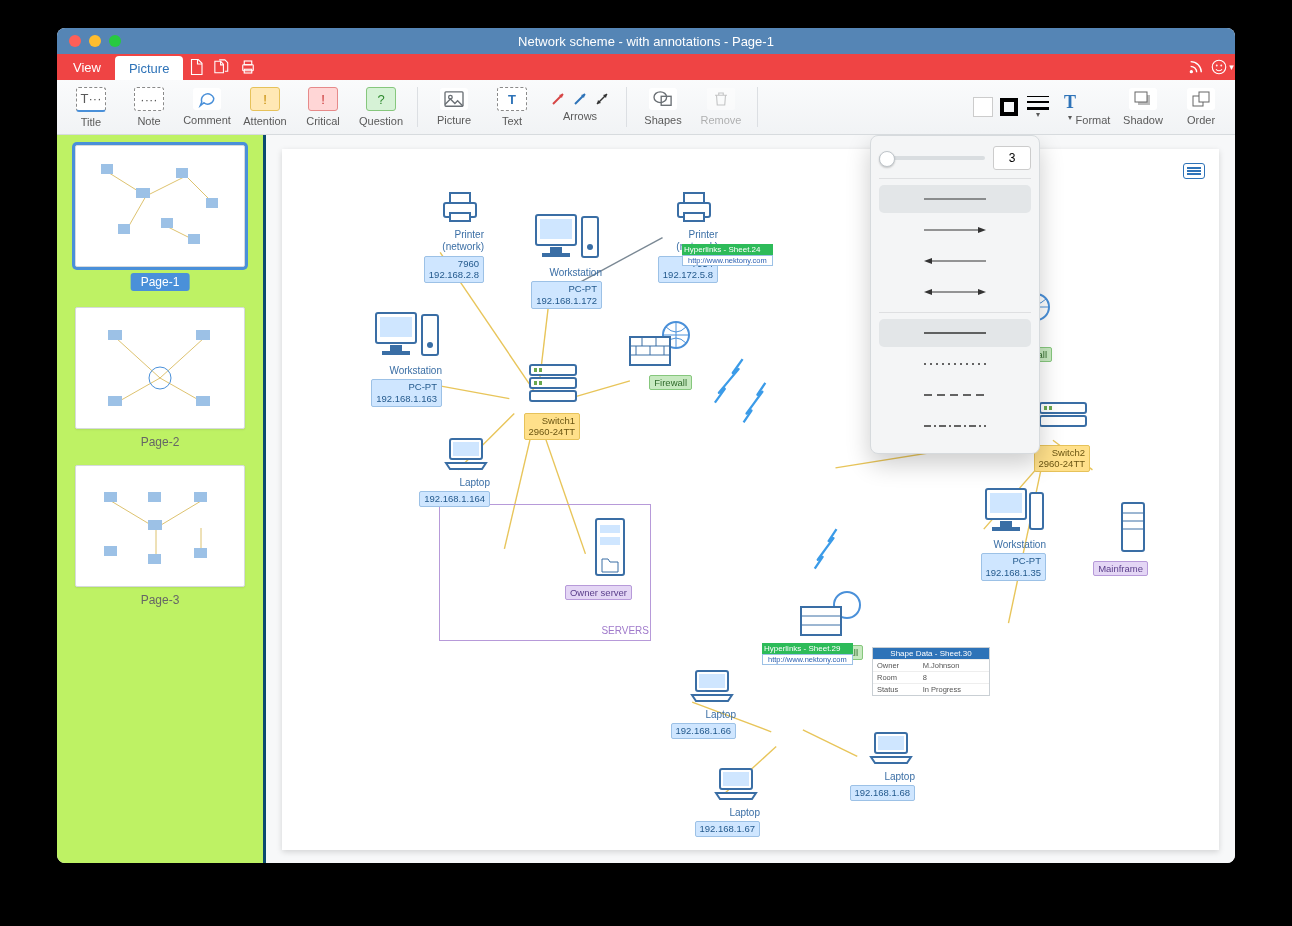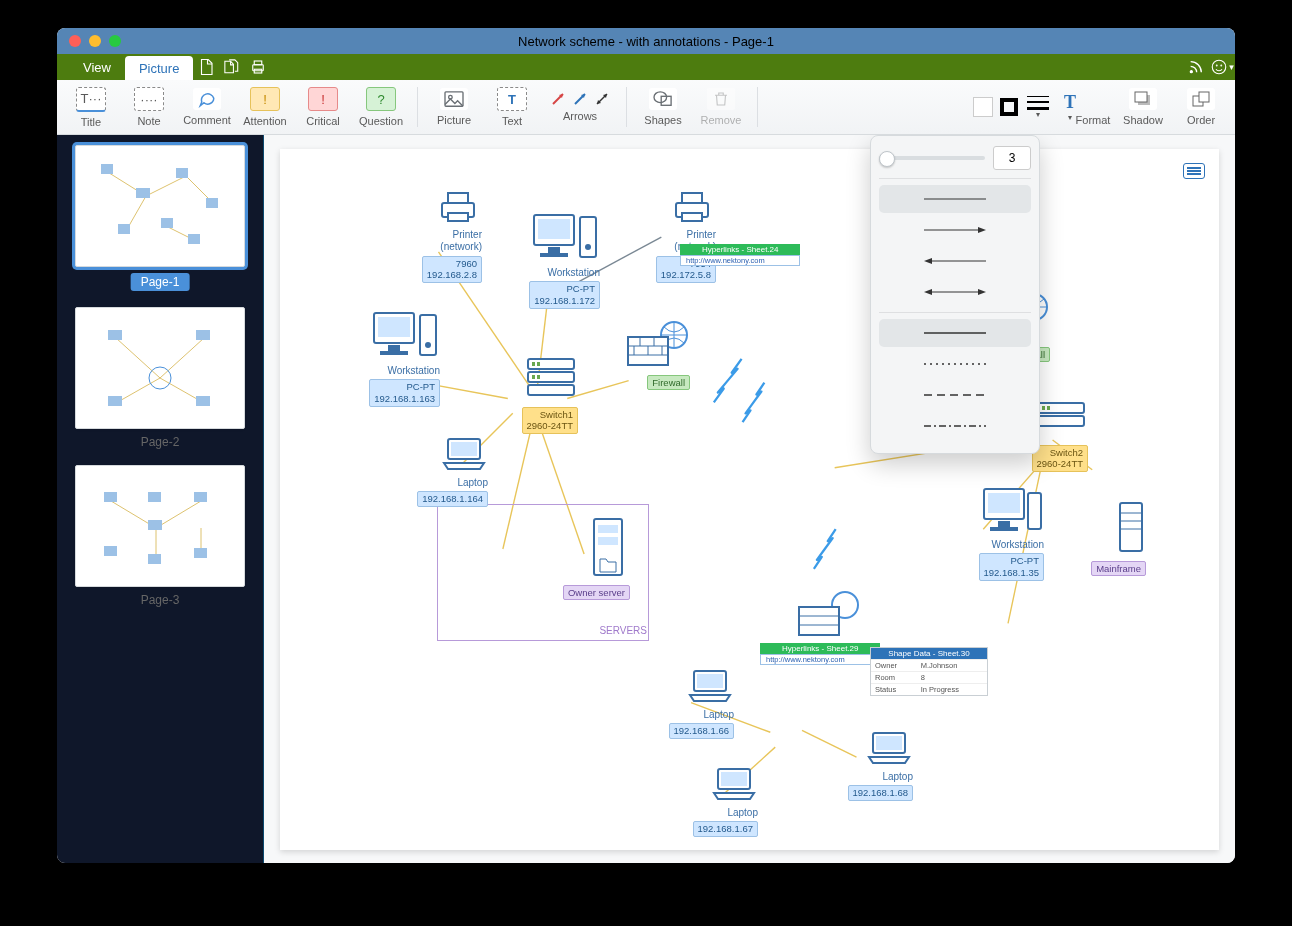--- a/index.html
+++ b/index.html
@@ -1,33 +1,33 @@
 <!DOCTYPE html>
 <html><head>
 <meta charset="utf-8">
 <style>
 html,body{margin:0;padding:0;background:#000;font-family:-apple-system,"Helvetica Neue",Arial,sans-serif;font-size:12px;color:#333}
 .window{position:absolute;left:57px;top:28px;width:1178px;height:835px;background:#fff;border-radius:8px;overflow:hidden;box-shadow:0 20px 50px rgba(0,0,0,.5)}
 .titlebar{height:26px;background:#5585b5;color:#fff;display:flex;align-items:center;position:relative}
 .traffic{position:absolute;left:12px;top:7px;display:flex;gap:8px}
 .traffic span{width:12px;height:12px;border-radius:50%;display:inline-block}
 .tl-close{background:#ff5f57}.tl-min{background:#ffbd2e}.tl-max{background:#28c940}
-.titlebar .title{margin:0 auto;font-size:13px;color:#000000}
-.menubar{height:26px;background:#4d7c0f;display:flex;align-items:stretch;color:#fff;font-size:13px;padding-left:12px}
+.titlebar .title{margin:0 auto;font-size:13px;color:#ffffff}
+.menubar{height:26px;background:#ef4444;display:flex;align-items:stretch;color:#fff;font-size:13px;padding-left:2px}
 .menubar .tab{padding:4px 14px;display:flex;align-items:center;color:#fff;cursor:pointer}
 .menubar .tab.active{background:#fff;color:#2e73b8;border-radius:4px 4px 0 0;margin-top:2px}
 .menubar .ic{width:26px;display:flex;align-items:center;justify-content:center}
 .menubar .spacer{flex:1}
 .toolbar{height:54px;background:linear-gradient(#fafbfc,#f1f3f5);border-bottom:1px solid #d7dbde;display:flex;align-items:center;padding:0 6px;gap:2px}
 .tbtn{display:flex;flex-direction:column;align-items:center;justify-content:center;width:56px;height:48px;font-size:11px;color:#5a5a5a;cursor:pointer;border-radius:4px}
 .tbtn .tic{width:28px;height:22px;border:1px solid #8a8a8a;border-radius:3px;display:flex;align-items:center;justify-content:center;font-size:13px;background:#fff}
 .tbtn .tlabel{margin-top:4px}
 .tsep{width:1px;height:40px;background:#dcdfe3;margin:0 6px}
 .body{display:flex;height:calc(100% - 106px)}
-.sidebar{width:190px;background:#0f172a;border-right:1px solid #0c4a6e;padding:10px 8px;overflow-y:auto}
+.sidebar{width:190px;background:#bef264;border-right:3px solid #0c4a6e;padding:10px 8px;overflow-y:auto}
 .thumb{width:168px;height:120px;background:#fff;border:1px solid #d6dadd;margin:0 auto 6px auto;border-radius:2px;position:relative;box-shadow:0 1px 2px rgba(0,0,0,.08)}
 .thumb.selected{box-shadow:0 0 0 3px #4a90d9}
 .thumb svg{width:100%;height:100%}
 .thumblabel{text-align:center;font-size:12px;color:#666;margin-bottom:16px}
 .thumblabel.sel{color:#fff;background:#4a90d9;display:inline-block;padding:2px 10px;border-radius:3px;margin-left:50%;transform:translateX(-50%)}
 .canvas{flex:1;background:#f7f8f9;position:relative;overflow:hidden}
 .page{position:absolute;left:16px;top:14px;right:16px;bottom:14px;background:#fff;box-shadow:0 2px 6px rgba(0,0,0,.15)}
 .node{position:absolute;text-align:right;font-size:10px;color:#3a6ea5;line-height:1.25}
 .node .lbl{background:#cfe6ff;border:1px solid #9cc1e6;border-radius:2px;padding:1px 4px;display:inline-block;font-size:9.5px;margin-top:2px;color:#245a8d}
 .node .lbl.yellow{background:#ffe08a;border-color:#e6c25a;color:#6b5512}
@@ -35,21 +35,21 @@
 .node .lbl.green{background:#c7e9c0;border-color:#86c77d;color:#316b2c}
 .icn{width:48px;height:40px;margin:0 auto}
 .wire{position:absolute;left:0;top:0;width:100%;height:100%;pointer-events:none}
 .popover{position:absolute;right:195px;top:0;width:152px;background:#f4f5f6;border:1px solid #d6dadd;border-radius:8px;box-shadow:0 10px 25px rgba(0,0,0,.2);padding:10px 8px;z-index:5}
 .popover .row{height:28px;display:flex;align-items:center;justify-content:center;margin:3px 0;border-radius:5px}
 .popover .row.sel{background:#e3e6e8}
 .popover .slider{display:flex;align-items:center;gap:8px;margin-bottom:8px}
 .popover input[type=text]{width:32px;height:20px;border:1px solid #ccc;border-radius:3px;text-align:center;font-size:12px}
 .popover .sep{height:1px;background:#dedfe1;margin:6px 0}
 .linkbadge{position:absolute;font-size:8px;color:#fff}
-.linkbadge .hd{background:#2dbb59;padding:1px 22px}
+.linkbadge .hd{background:#2dbb59;padding:1px 2px}
 .linkbadge .bd{background:#fff;color:#2a5fb0;border:1px solid #9cc1e6;padding:0 5px;font-size:7.5px}
 .shapedata{position:absolute;font-size:8px;background:#fff;border:1px solid #c9cfd4;width:116px}
 .shapedata .hd{background:#2e73b8;color:#fff;text-align:center;padding:1px 0}
 .shapedata table{width:100%;border-collapse:collapse;font-size:7.5px;color:#555}
 .shapedata td{padding:1px 4px;border-top:1px solid #eee}
 .srvbox{position:absolute;border:1px solid #b79ad9}
 .corner-icon{position:absolute;right:14px;top:14px;width:20px;height:14px;border:1.5px solid #2e73b8;border-radius:3px;background:#fff}
 .corner-icon::after{content:"";position:absolute;left:3px;top:3px;width:14px;height:2px;background:#2e73b8;box-shadow:0 3px 0 #2e73b8,0 6px 0 #2e73b8}
 </style>
 </head>
@@ -372,21 +372,21 @@
               <rect x="8" y="8" width="32" height="20" fill="#cfe6ff"></rect>
               <rect x="18" y="36" width="12" height="6" fill="#3a6ea5"></rect>
               <rect x="10" y="42" width="28" height="4" fill="#3a6ea5"></rect>
               <rect x="50" y="6" width="16" height="40" rx="2" fill="#fff" stroke="#3a6ea5" stroke-width="2"></rect>
               <circle cx="58" cy="36" r="3" fill="#3a6ea5"></circle>
             </svg>
           <div><span>Workstation</span></div>
           <div class="lbl"><span>PC-PT</span><br><span>192.168.1.163</span></div>
         </div>
 
-        <div class="node" style="left:224px;top:204px;width:74px">
+        <div class="node" style="left:224px;top:210px;width:74px">
           <svg class="icn" style="width:54px;height:48px" viewBox="0 0 54 48">
               <rect x="4" y="6" width="46" height="10" rx="2" fill="#fff" stroke="#3a6ea5" stroke-width="2"></rect>
               <rect x="4" y="19" width="46" height="10" rx="2" fill="#fff" stroke="#3a6ea5" stroke-width="2"></rect>
               <rect x="4" y="32" width="46" height="10" rx="2" fill="#fff" stroke="#3a6ea5" stroke-width="2"></rect>
               <g fill="#6aa84f">
                 <rect x="8" y="9" width="3" height="4"></rect>
                 <rect x="13" y="9" width="3" height="4"></rect>
                 <rect x="8" y="22" width="3" height="4"></rect>
                 <rect x="13" y="22" width="3" height="4"></rect>
               </g>

